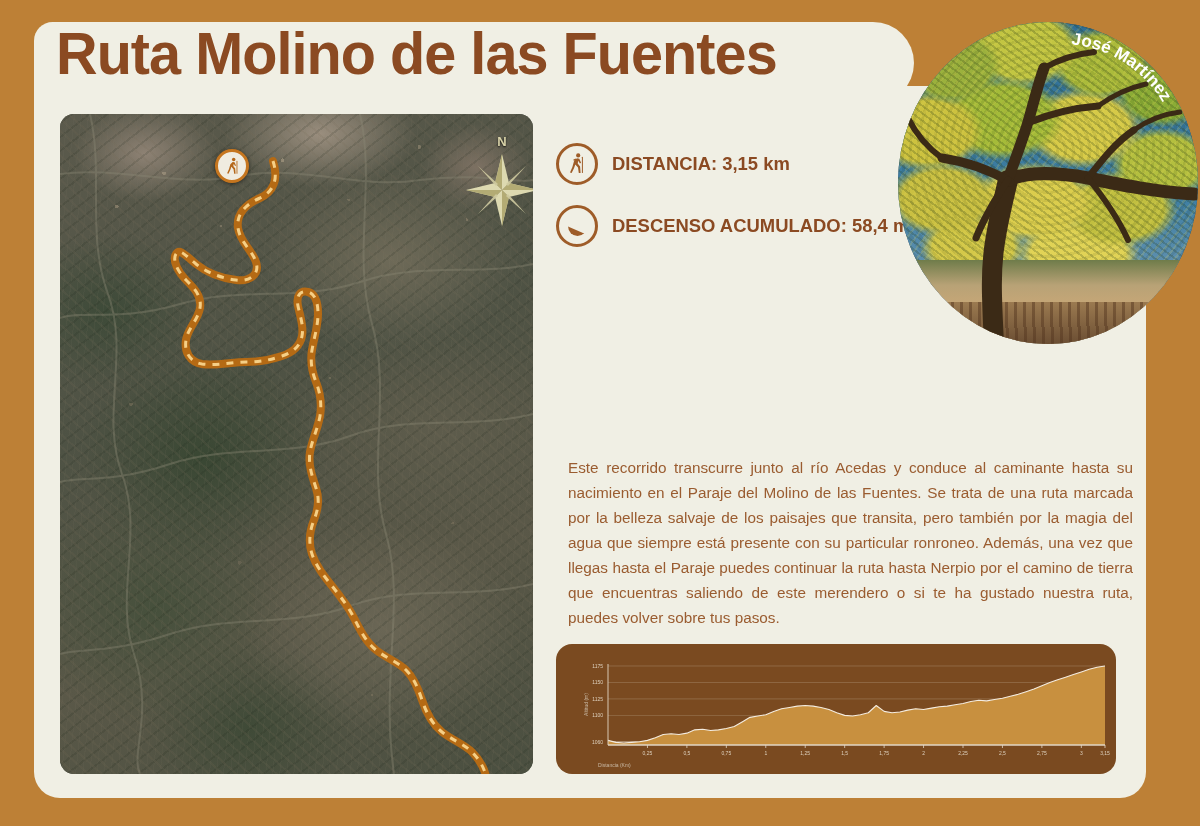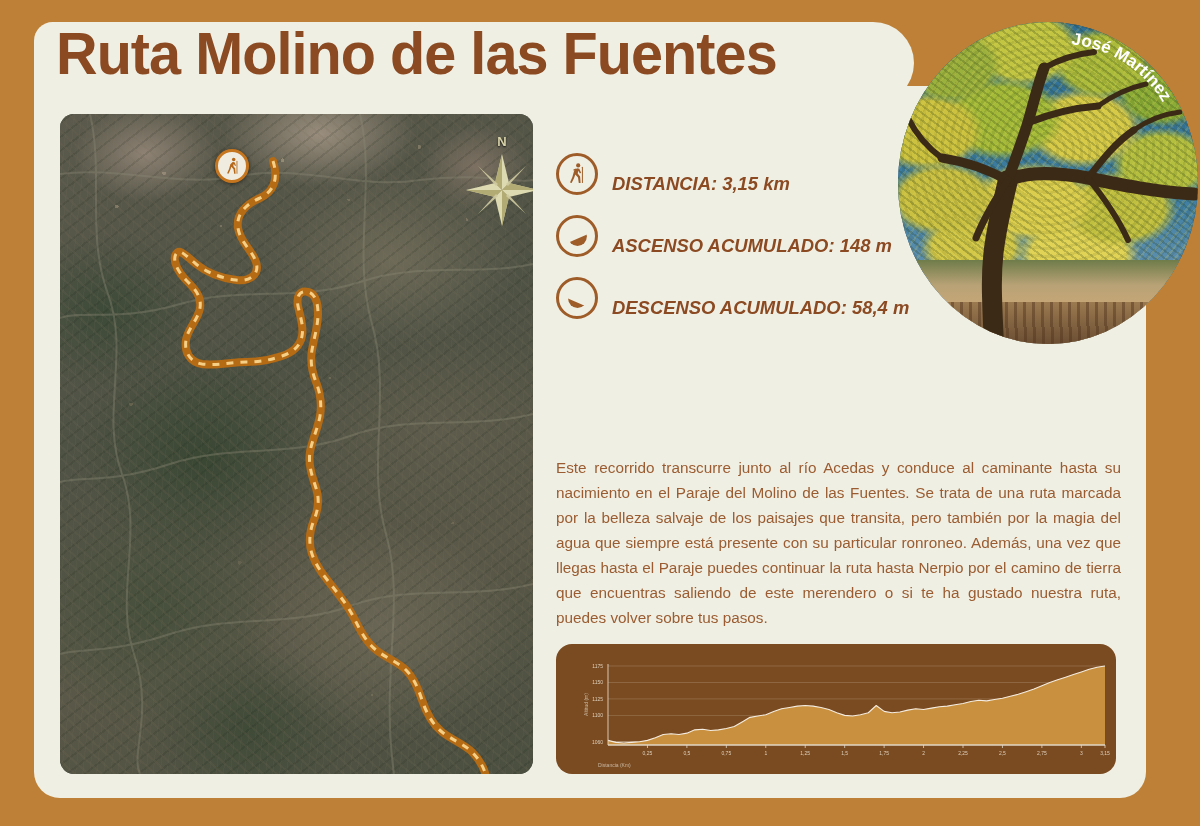--- a/index.html
+++ b/index.html
@@ -107,37 +107,37 @@
   #start-marker {
     position:absolute; left:155px; top:35px;
     width:34px; height:34px; border-radius:50%;
     background:#f0ece0; border:3px solid #c6761f;
     display:flex; align-items:center; justify-content:center;
     box-shadow:0 1px 4px rgba(0,0,0,.5);
   }
 
   
   #info-list { position:absolute; left:556px; top:133px; width:420px; z-index:7; }
-  .info-row { display:flex; align-items:flex-end; height:62px;font-style:italic; }
+  .info-row { display:flex; align-items:center; height:62px; }
   .info-ico {
     width:42px; height:42px; border-radius:50%;
     border:3px solid #9e5c28; flex:0 0 42px;
     display:flex; align-items:center; justify-content:center;
     background:#f0efe4;
   }
   .info-label {
     margin-left:14px; font-size:19px; font-weight:bold;
     color:#8b4a22; white-space:nowrap;
     transform:scaleX(.97); transform-origin:left center;
   }
   .info-label .val { font-weight:bold; }
 
   
   #desc {
-    position:absolute; left:556px; top:455px; width:565px;
+    position:absolute; left:568px; top:455px; width:565px;
     font-size:15.3px; line-height:25px; color:#9a5c30;
     text-align:justify; z-index:7;
   }
 
   
   #photo {
     position:absolute; left:898px; top:22px;
     width:300px; height:322px;
     border-radius:50%;
     overflow:hidden;
@@ -305,33 +305,20 @@
         <path d="M11.9 6.3 L14.3 6.7 L16.1 10.7 L14.9 11.4 L13.3 8.7 L12.7 11.5 L15.1 14.5 L15.6 21 L13.8 21 L13.0 15.5 L10.3 12.5 L9.0 16.2 L6.6 21 L5.0 20.4 L7.3 15.3 L9.0 9.2 Z"></path>
         <rect x="16.9" y="4.8" width="1" height="16.2" rx=".5"></rect>
         <path d="M10.8 6.6 L8.4 7.6 L8.9 9.0 L11.3 8.1 Z"></path>
       </svg>
     </div>
     <div class="info-label"><span>DISTANCIA: </span><span class="val">3,15 km</span></div>
   </div>
 
 
 
-  <div class="info-row">
-    <div class="info-ico">
-      <svg viewBox="0 0 24 24" width="25" height="25">
-        <clipPath id="clipAsc">
-            <circle cx="12" cy="12" r="9"></circle>
-          </clipPath>
-        <g clip-path="url(#clipAsc)">
-          <path d="M-2 20 L26 8 L26 26 L-2 26 Z" fill="#9e5c28"></path>
-        </g>
-      </svg>
-    </div>
-    <div class="info-label"><span>ASCENSO ACUMULADO: </span><span class="val">148 m</span></div>
-  </div>
 
   <div class="info-row">
     <div class="info-ico">
       <svg viewBox="0 0 24 24" width="25" height="25">
         <clipPath id="clipDesc">
             <circle cx="12" cy="12" r="9"></circle>
           </clipPath>
         <g clip-path="url(#clipDesc)">
           <path d="M-2 10 L26 22 L26 26 L-2 26 Z" fill="#9e5c28"></path>
         </g>

